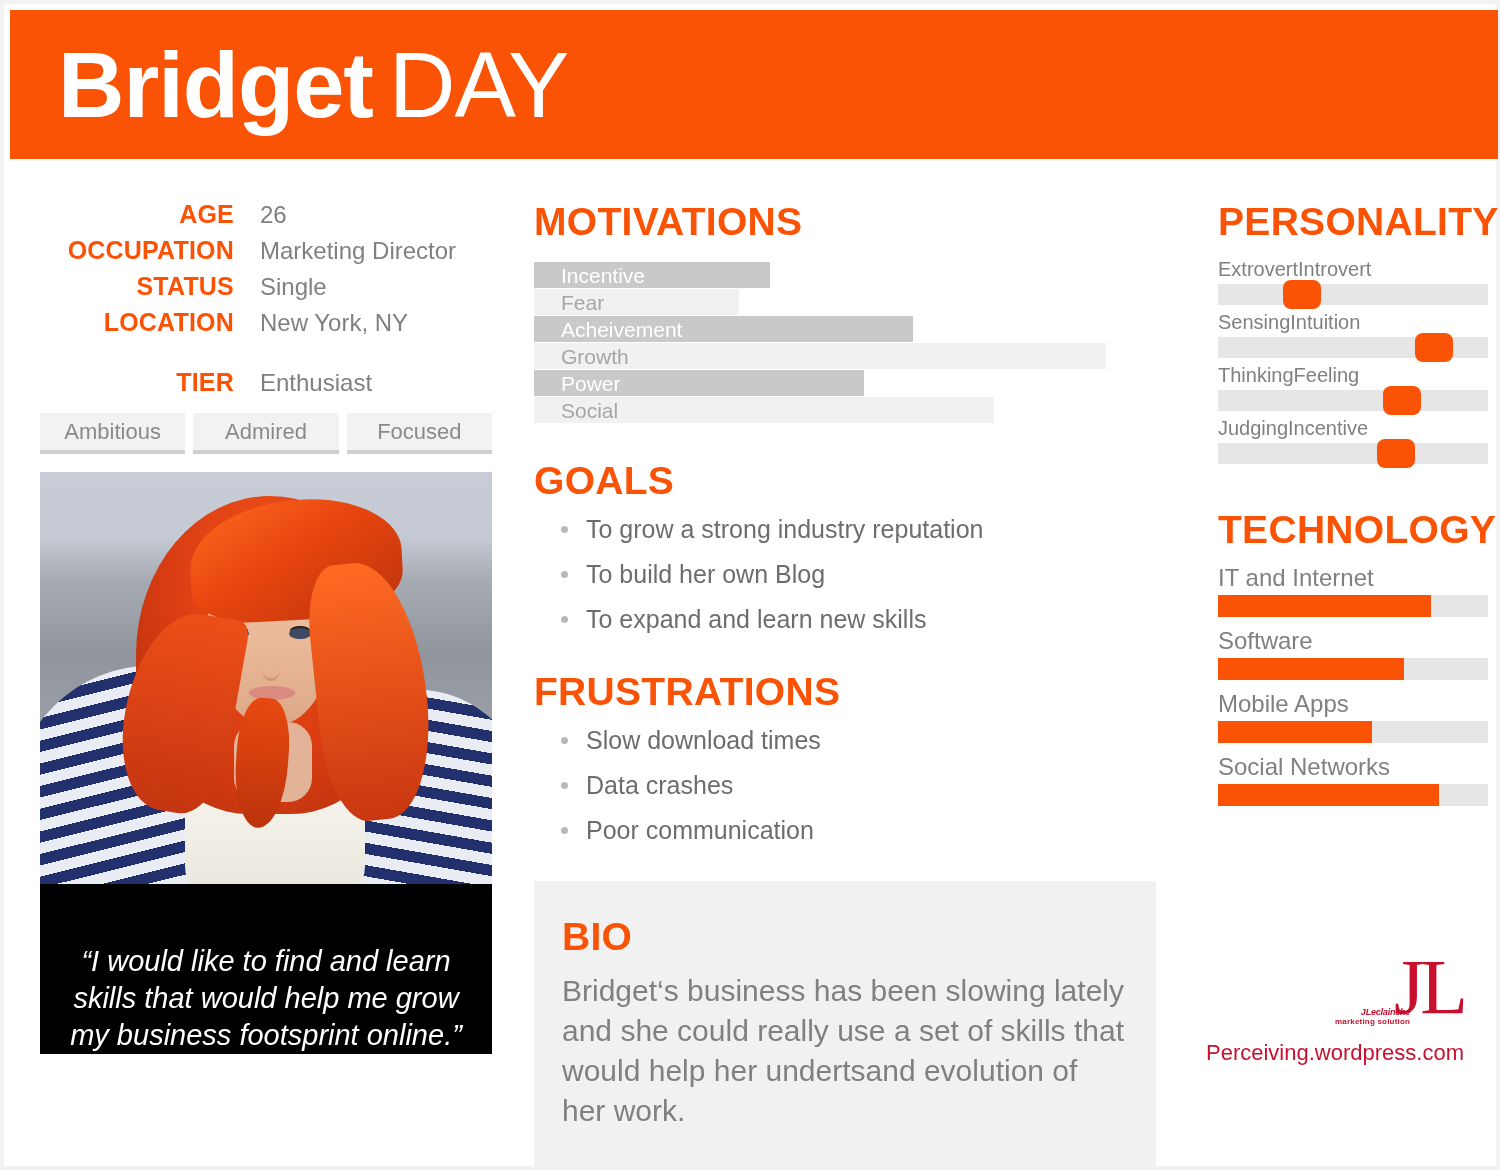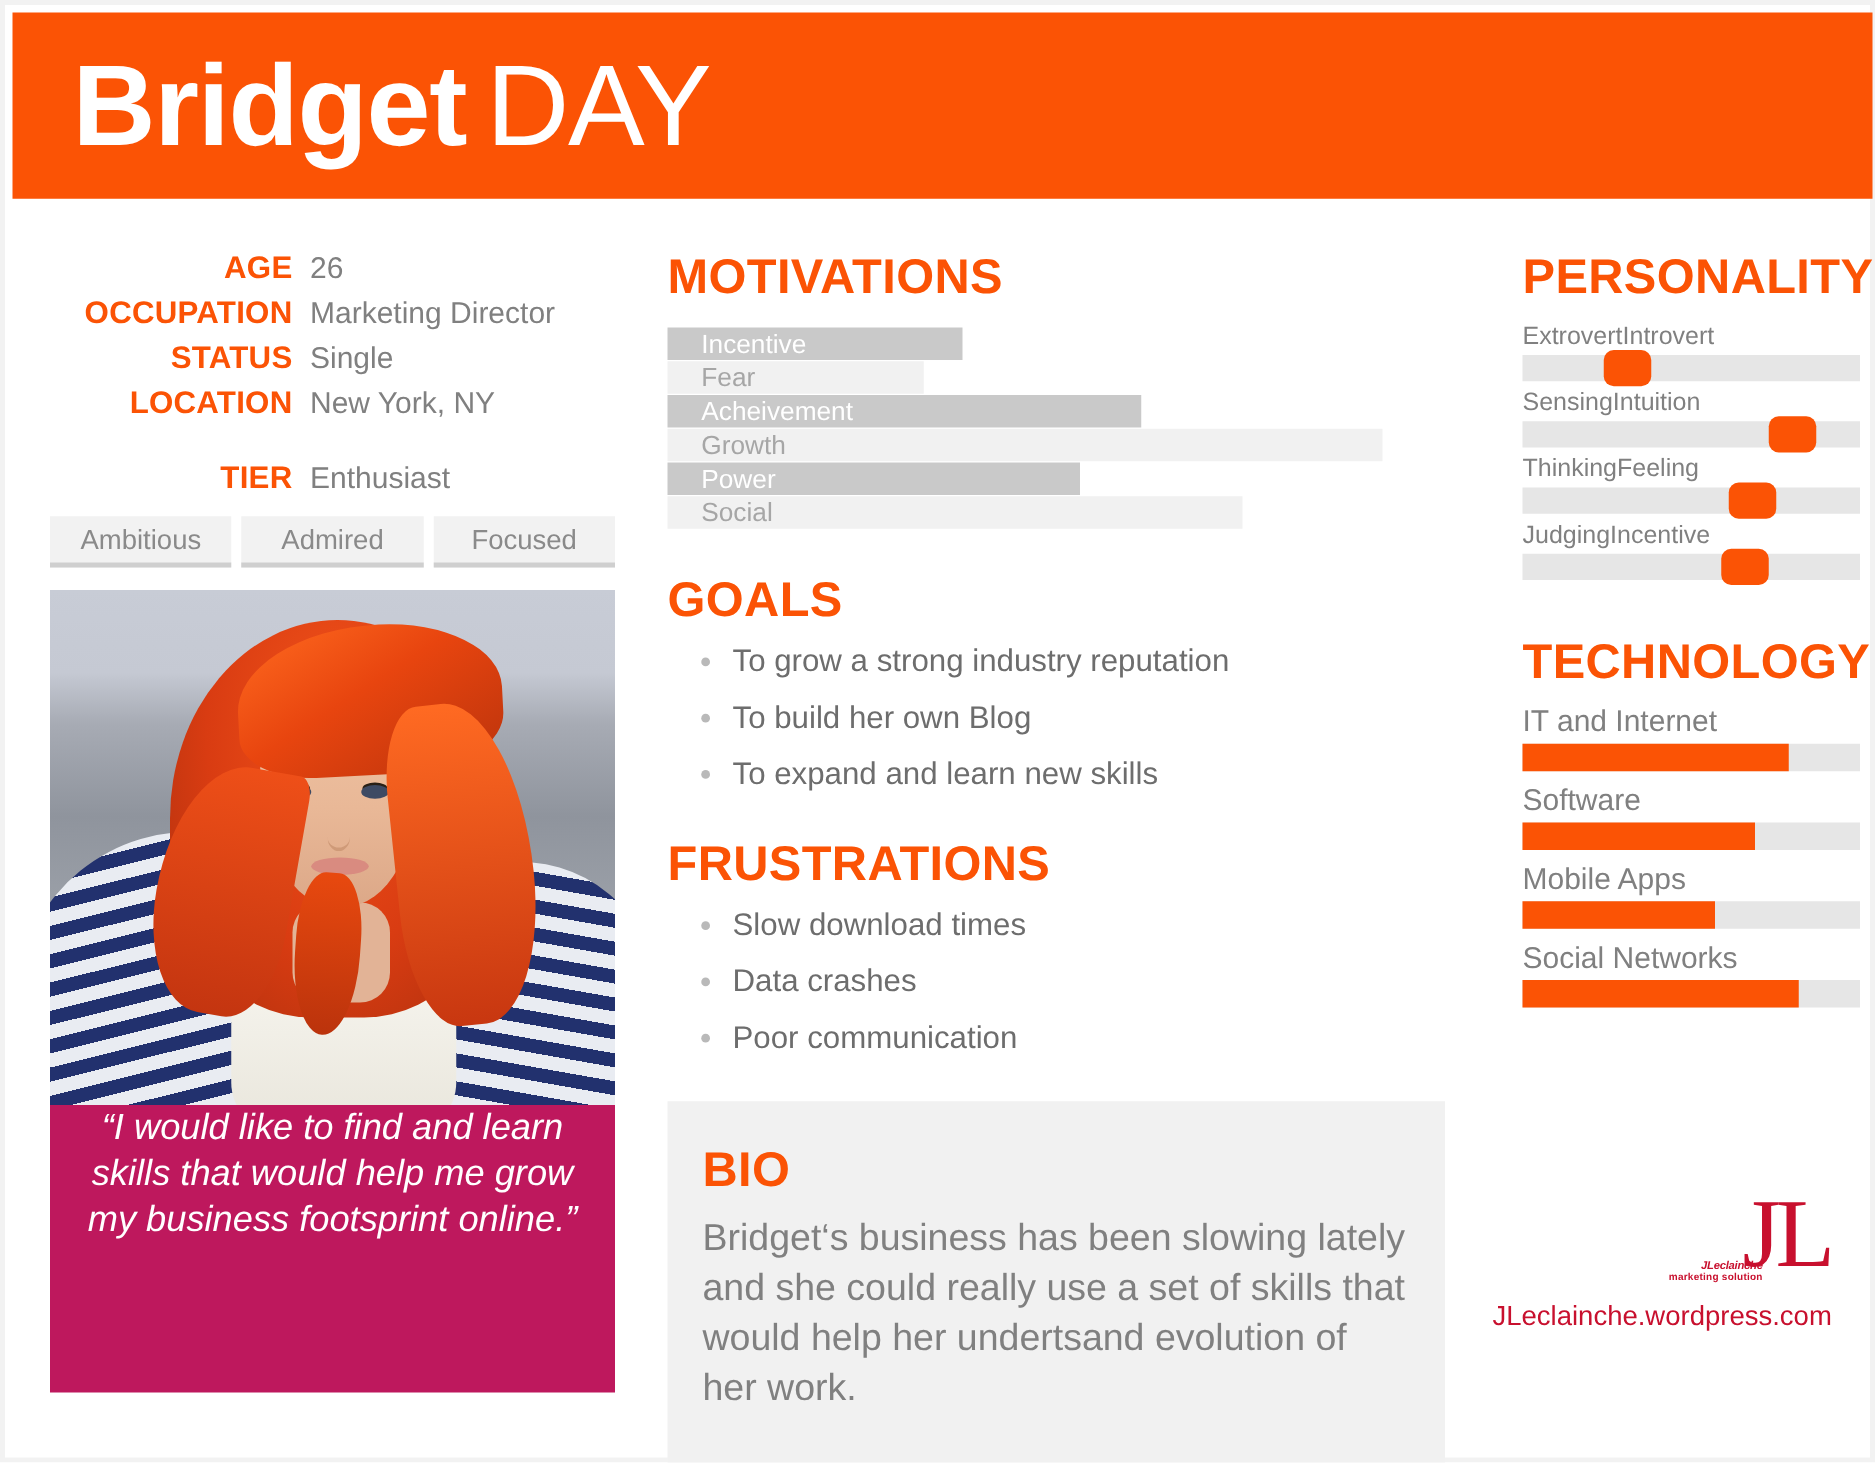--- a/index.html
+++ b/index.html
@@ -65,20 +65,21 @@
     position: absolute;
     left: 36px;
     top: 196px;
     width: 452px;
   }
   .facts { width: 452px; }
   .fact-row {
     display: flex;
     align-items: flex-end;
     margin-bottom: 7px;
+    gap: 12px;
   }
   .fact-label {
     width: 194px;
     text-align: right;
     color: #fb5305;
     font-weight: 700;
     font-size: 25px;
     letter-spacing: 0.2px;
   }
   .fact-value {
@@ -240,25 +241,25 @@
     left: 196px; top: 226px;
     width: 52px; height: 130px;
     background: linear-gradient(180deg,#e8490f,#bb330c);
     border-radius: 40% 40% 50% 50%;
     transform: rotate(4deg);
   }
 
   
   .quote {
     width: 452px;
-    height: 230px;
-    background: #be185d;
+    height: 170px;
+    background: #000000;
     box-sizing: border-box;
     display: flex;
-    align-items: flex-start;
+    align-items: flex-end;
     justify-content: center;
     padding: 0 18px;
   }
   .quote-text {
     color: #ffffff;
     font-style: italic;
     font-size: 29px;
     line-height: 1.28;
     text-align: center;
   }
@@ -636,16 +637,16 @@
   </div>
 
   <div class="brand">
     <div class="logo-wrap">
       <span class="logo-jl">JL</span>
       <span class="logo-sub">
         <span>JLeclainche</span>
         <span class="sub2">marketing solution</span>
       </span>
     </div>
-    <div class="brand-url">JLeclainche.wordpress.com</div>
+    <div class="brand-url">Perceiving.wordpress.com</div>
   </div>
 
 </div>
 
 </body></html>

